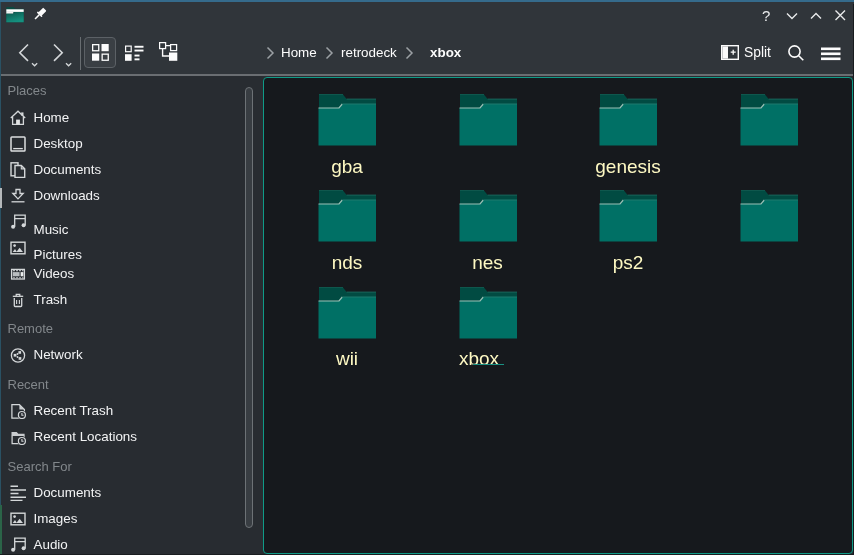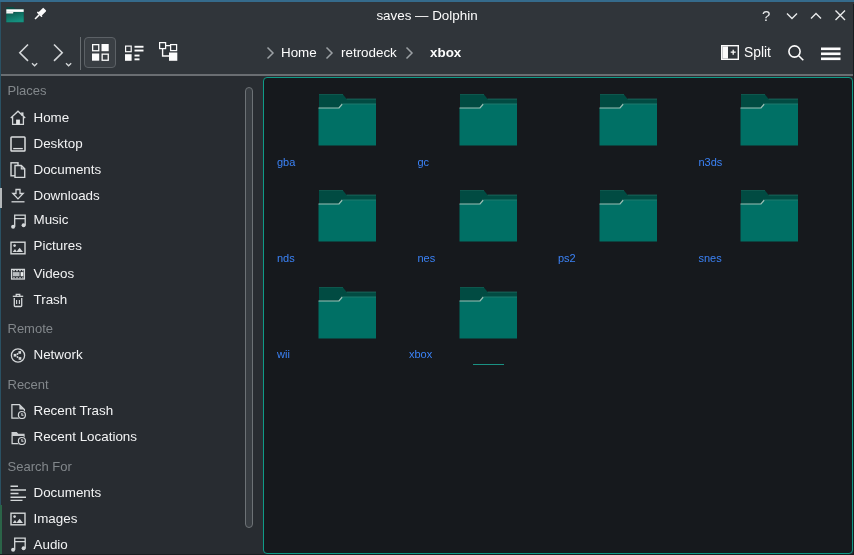--- a/index.html
+++ b/index.html
@@ -15,21 +15,21 @@
 #sepline { position:absolute; left:0; top:74.4px; width:854px; height:1.6px; background:#6a6e72; }
 #title { position:absolute; left:0; top:8px; width:854px; text-align:center;
   color:#fcfcfc; font-size:13.4px; }
 #sidebar { position:absolute; left:0; top:76px; width:263px; height:479px; background:#282c31; }
 .shdr { position:absolute; left:7.5px; color:#82878b; font-size:13px; }
 .sitem { position:absolute; left:33.5px; color:#f2f3f4; font-size:13.4px; }
 .sicon { position:absolute; left:10px; }
 #sbthumb { position:absolute; left:244.5px; top:86.5px; width:8px; height:441px; background:#383d42; border:1.4px solid #6d7276; border-radius:4.6px; }
 #view { position:absolute; left:263px; top:77px; width:590px; height:477px;
   background:#16191d; border:1.5px solid #0f9b87; border-radius:4px; }
-.flabel { position:absolute; width:140px; color:#3b82f6; font-size:11px; }
+.flabel { position:absolute; width:140px; text-align:center; color:#fef9c3; font-size:19px; }
 .crumb { position:absolute; top:45px; color:#fcfcfc; font-size:13.4px; }
 </style>
 </head>
 <body>
 <div id="win">
   <div id="titlebar"></div>
   <div id="toolbar"></div>
   <div id="sidebar"></div>
   <div class="shdr" style="top:82.5px">Places</div>
   <svg class="sicon" style="top:109.5px" width="16" height="16" viewBox="0 0 16 16">
@@ -54,28 +54,28 @@
       <path d="M6 1.5 V5.5 H2.8 L8 10.9 L13.2 5.5 H10 V1.5 Z" stroke="#d4d7d9" stroke-width="1.3" fill="none"></path>
       <path d="M1.5 13.8 H14.5" stroke="#d4d7d9" stroke-width="1.3"></path>
     </svg>
   <div class="sitem" style="top:187.5px">Downloads</div>
   <svg class="sicon" style="top:213.5px" width="16" height="16" viewBox="0 0 16 16">
       <path d="M4.7 1.1 H15.2 V4.7 H4.7 Z" stroke="#d4d7d9" stroke-width="1.3" fill="none"></path>
       <path d="M4.7 4.7 V12.8 M15.2 4.7 V11.3" stroke="#d4d7d9" stroke-width="1.3"></path>
       <circle cx="3.1" cy="12.8" r="2" fill="#d4d7d9"></circle>
       <circle cx="13.6" cy="11.3" r="2" fill="#d4d7d9"></circle>
     </svg>
-  <div class="sitem" style="top:212px">Music</div>
+  <div class="sitem" style="top:222px">Music</div>
   <svg class="sicon" style="top:239.5px" width="16" height="16" viewBox="0 0 16 16">
       <rect x="1" y="2.2" width="14" height="11.6" fill="none" stroke="#d4d7d9" stroke-width="1.4"></rect>
       <circle cx="4.6" cy="5.6" r="1.35" fill="#d4d7d9"></circle>
       <path d="M2.7 12 L5 9 L6.9 12 Z" fill="#d4d7d9"></path>
       <path d="M6.4 12 L9.6 7.7 L13 12 Z" fill="#d4d7d9"></path>
     </svg>
-  <div class="sitem" style="top:238px">Pictures</div>
+  <div class="sitem" style="top:247px">Pictures</div>
   <svg class="sicon" style="top:265.5px" width="16" height="16" viewBox="0 0 16 16">
       <rect x="1.6" y="3.4" width="12.8" height="9.6" fill="none" stroke="#d4d7d9" stroke-width="1.3"></rect>
       <rect x="2.8" y="6.1" width="6.8" height="4.2" fill="#b9bdc0"></rect>
       <rect x="10.6" y="6.1" width="2.8" height="4.2" fill="#eceeee"></rect>
       <path d="M3.2 4.6 h1.6 M6.2 4.6 h1.6 M9.2 4.6 h1.6 M12.2 4.6 h1.2 M3.2 11.8 h1.6 M6.2 11.8 h1.6 M9.2 11.8 h1.6 M12.2 11.8 h1.2" stroke="#d4d7d9" stroke-width="1.1"></path>
     </svg>
   <div class="sitem" style="top:265.5px">Videos</div>
   <svg class="sicon" style="top:291.5px" width="16" height="16" viewBox="0 0 16 16">
       <path d="M2.8 4.3 H13.2" stroke="#d4d7d9" stroke-width="1.3"></path>
       <path d="M6.2 4 V2.4 H9.8 V4" stroke="#d4d7d9" stroke-width="1.2" fill="none"></path>
@@ -129,21 +129,20 @@
       <circle cx="13.6" cy="11.3" r="2" fill="#d4d7d9"></circle>
     </svg>
   <div class="sitem" style="top:536.5px">Audio</div>
   <div id="sepline"></div>
   <div id="topline"></div>
   <div id="leftline"></div>
   <div id="leftthumb"></div>
   <div class="abs" style="left:0;top:505px;width:1.5px;height:50px;background:#2b6448"></div>
   <div class="abs" style="left:0;top:554px;width:854px;height:1px;background:#1a1d20"></div>
   <div class="abs" style="left:853px;top:4px;width:1px;height:550px;background:#181b1e"></div>
-  <div id="title">saves — Dolphin</div>
 
   <svg class="abs" style="left:6px;top:6px" width="18" height="17" viewBox="0 0 18 17">
     <defs>
         <linearGradient id="fg" x1="0" y1="0" x2="0.4" y2="1">
       <stop offset="0" stop-color="#0b564c"></stop>
           <stop offset="1" stop-color="#15917f"></stop>
     </linearGradient>
       </defs>
     <path d="M0.3 1 H7.5 L9.3 2.8 H17.7 V16.2 H0.3 Z" fill="#0b4a41"></path>
     <rect x="0.3" y="3.3" width="17.4" height="2.6" fill="#fff"></rect>
@@ -240,38 +239,37 @@
 </svg>
   <div class="flabel" style="left:277px;top:155.5px">gba</div>
   <svg class="abs" style="left:458.5px;top:94px" width="58" height="52" viewBox="0 0 58 52">
 <path d="M1 0.5 H25 L28.6 5.1 H58 V22 H1 Z" fill="#014b42"></path>
 <path d="M1 0.5 H25" stroke="#0f574d" stroke-width="1"></path>
 <path d="M28.6 5.1 H58" stroke="#1a635a" stroke-width="1"></path>
 <path d="M0.5 14 H21 L24.3 10 H58 V51.5 H0.5 Z" fill="#007065"></path>
 <path d="M0.5 14 H21 L24.3 10" stroke="#9cc0b6" stroke-width="1.2" fill="none"></path>
 <path d="M24.3 10 H58" stroke="#1e7a6e" stroke-width="1"></path>
 </svg>
-  <div class="flabel" style="left:417.5px;top:155.5px">gc</div>
   <svg class="abs" style="left:599px;top:94px" width="58" height="52" viewBox="0 0 58 52">
 <path d="M1 0.5 H25 L28.6 5.1 H58 V22 H1 Z" fill="#014b42"></path>
 <path d="M1 0.5 H25" stroke="#0f574d" stroke-width="1"></path>
 <path d="M28.6 5.1 H58" stroke="#1a635a" stroke-width="1"></path>
 <path d="M0.5 14 H21 L24.3 10 H58 V51.5 H0.5 Z" fill="#007065"></path>
 <path d="M0.5 14 H21 L24.3 10" stroke="#9cc0b6" stroke-width="1.2" fill="none"></path>
 <path d="M24.3 10 H58" stroke="#1e7a6e" stroke-width="1"></path>
 </svg>
+  <div class="flabel" style="left:558px;top:155.5px">genesis</div>
   <svg class="abs" style="left:739.5px;top:94px" width="58" height="52" viewBox="0 0 58 52">
 <path d="M1 0.5 H25 L28.6 5.1 H58 V22 H1 Z" fill="#014b42"></path>
 <path d="M1 0.5 H25" stroke="#0f574d" stroke-width="1"></path>
 <path d="M28.6 5.1 H58" stroke="#1a635a" stroke-width="1"></path>
 <path d="M0.5 14 H21 L24.3 10 H58 V51.5 H0.5 Z" fill="#007065"></path>
 <path d="M0.5 14 H21 L24.3 10" stroke="#9cc0b6" stroke-width="1.2" fill="none"></path>
 <path d="M24.3 10 H58" stroke="#1e7a6e" stroke-width="1"></path>
 </svg>
-  <div class="flabel" style="left:698.5px;top:155.5px">n3ds</div>
   <svg class="abs" style="left:318px;top:190.3px" width="58" height="52" viewBox="0 0 58 52">
 <path d="M1 0.5 H25 L28.6 5.1 H58 V22 H1 Z" fill="#014b42"></path>
 <path d="M1 0.5 H25" stroke="#0f574d" stroke-width="1"></path>
 <path d="M28.6 5.1 H58" stroke="#1a635a" stroke-width="1"></path>
 <path d="M0.5 14 H21 L24.3 10 H58 V51.5 H0.5 Z" fill="#007065"></path>
 <path d="M0.5 14 H21 L24.3 10" stroke="#9cc0b6" stroke-width="1.2" fill="none"></path>
 <path d="M24.3 10 H58" stroke="#1e7a6e" stroke-width="1"></path>
 </svg>
   <div class="flabel" style="left:277px;top:251.8px">nds</div>
   <svg class="abs" style="left:458.5px;top:190.3px" width="58" height="52" viewBox="0 0 58 52">
@@ -293,21 +291,20 @@
 </svg>
   <div class="flabel" style="left:558px;top:251.8px">ps2</div>
   <svg class="abs" style="left:739.5px;top:190.3px" width="58" height="52" viewBox="0 0 58 52">
 <path d="M1 0.5 H25 L28.6 5.1 H58 V22 H1 Z" fill="#014b42"></path>
 <path d="M1 0.5 H25" stroke="#0f574d" stroke-width="1"></path>
 <path d="M28.6 5.1 H58" stroke="#1a635a" stroke-width="1"></path>
 <path d="M0.5 14 H21 L24.3 10 H58 V51.5 H0.5 Z" fill="#007065"></path>
 <path d="M0.5 14 H21 L24.3 10" stroke="#9cc0b6" stroke-width="1.2" fill="none"></path>
 <path d="M24.3 10 H58" stroke="#1e7a6e" stroke-width="1"></path>
 </svg>
-  <div class="flabel" style="left:698.5px;top:251.8px">snes</div>
   <svg class="abs" style="left:318px;top:286.5px" width="58" height="52" viewBox="0 0 58 52">
 <path d="M1 0.5 H25 L28.6 5.1 H58 V22 H1 Z" fill="#014b42"></path>
 <path d="M1 0.5 H25" stroke="#0f574d" stroke-width="1"></path>
 <path d="M28.6 5.1 H58" stroke="#1a635a" stroke-width="1"></path>
 <path d="M0.5 14 H21 L24.3 10 H58 V51.5 H0.5 Z" fill="#007065"></path>
 <path d="M0.5 14 H21 L24.3 10" stroke="#9cc0b6" stroke-width="1.2" fill="none"></path>
 <path d="M24.3 10 H58" stroke="#1e7a6e" stroke-width="1"></path>
 </svg>
   <div class="flabel" style="left:277px;top:348px">wii</div>
   <svg class="abs" style="left:458.5px;top:286.5px" width="58" height="52" viewBox="0 0 58 52">

